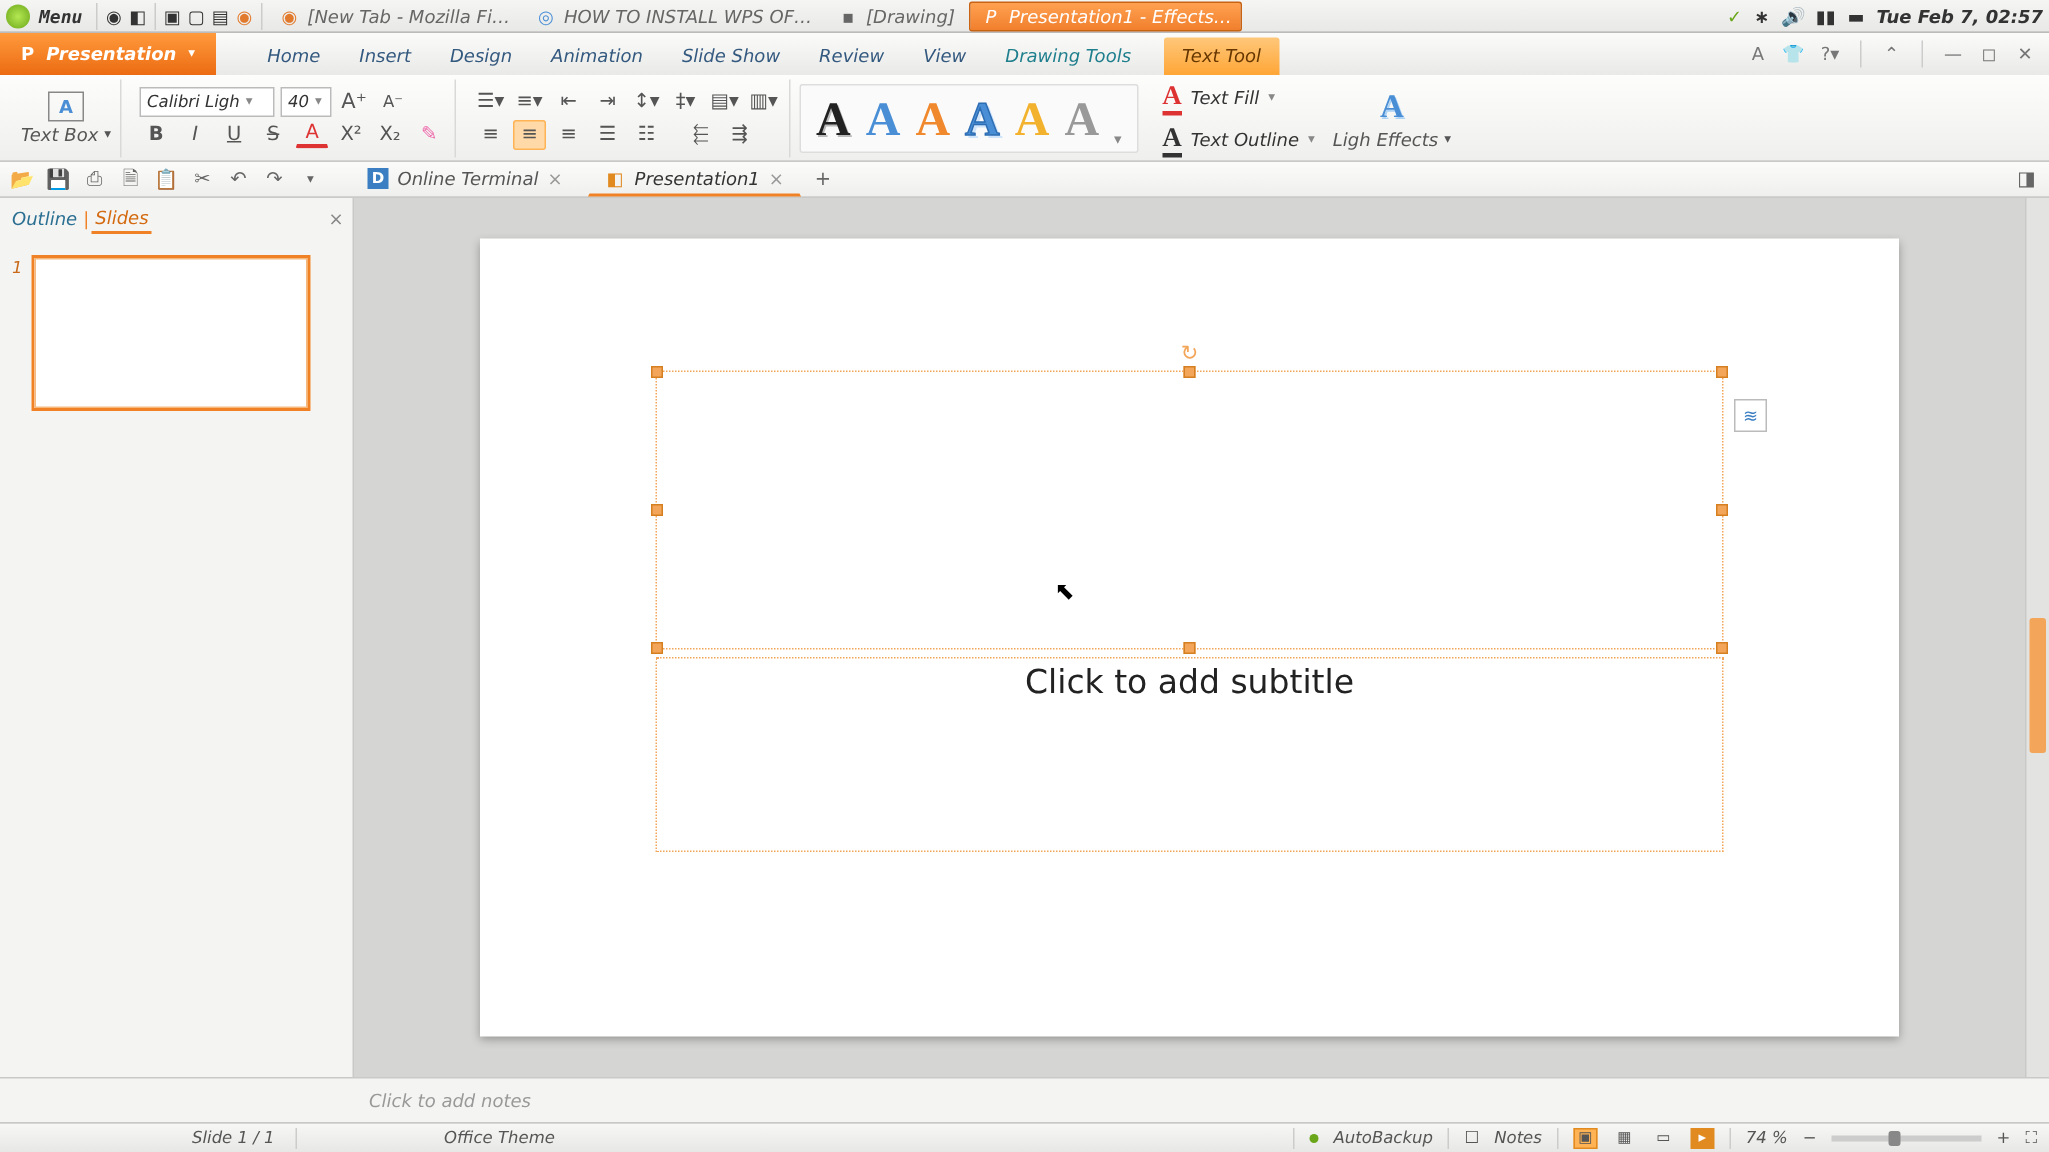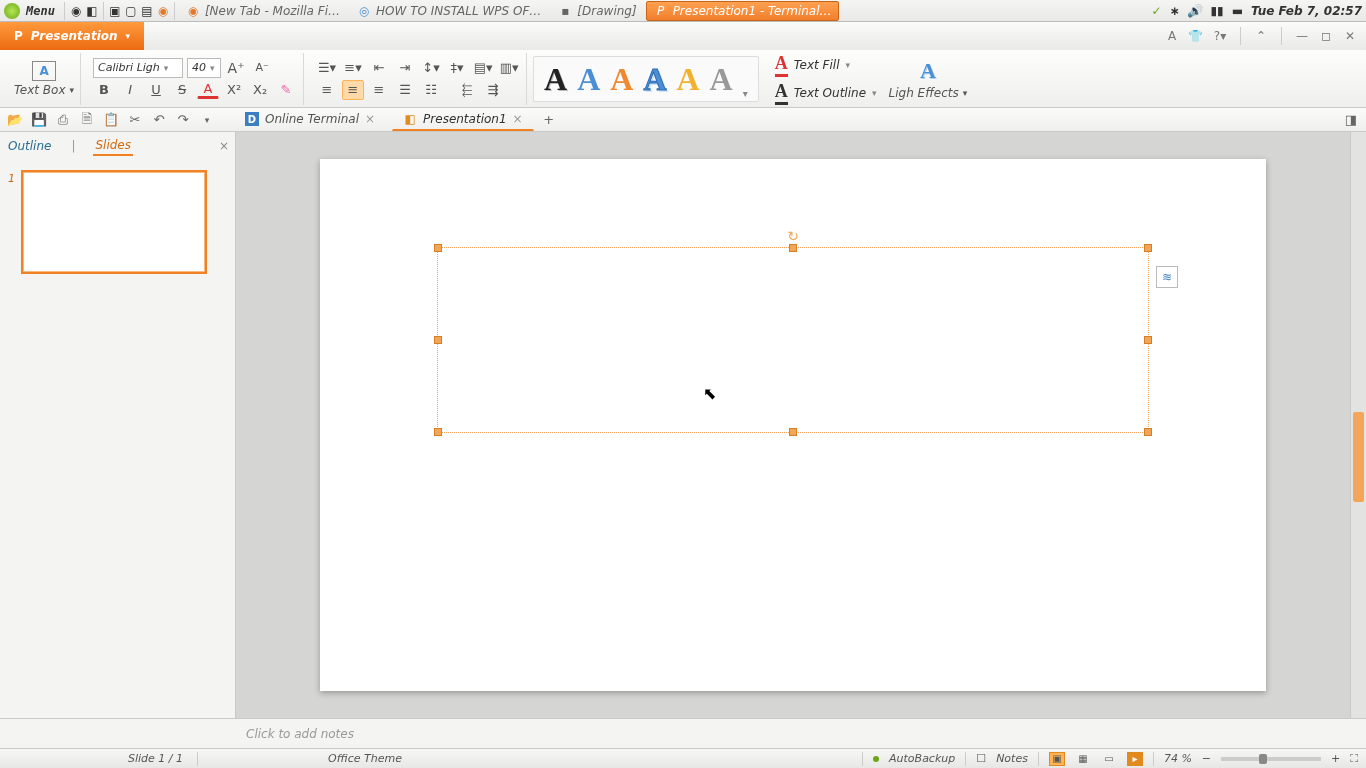--- a/index.html
+++ b/index.html
@@ -55,21 +55,21 @@
 #qbar{ height:24px; background:linear-gradient(#fbfbfa,#efefed); border-bottom:1px solid #c9c9c7; display:flex; align-items:center; padding:0 6px; gap:6px;}
 .qicon{ width:18px; height:18px; display:inline-flex; align-items:center; justify-content:center; font-style:normal; font-size:13px; color:#666; cursor:default;}
 .doctab{ display:flex; align-items:center; gap:6px; padding:0 10px; height:22px; border:1px solid transparent; border-bottom:2px solid transparent; color:#555;}
 .doctab.active{ border-bottom-color:#f08225; color:#333;}
 .doctab .close{ font-style:normal; color:#999;}
 .doctab .ico{ width:14px; height:14px; font-style:normal; display:inline-flex; align-items:center; justify-content:center;}
 
 
 #main{ display:flex; height: calc(768px - 22px - 28px - 58px - 24px - 30px - 20px);}
 #sidepane{ width:236px; background:#f4f4f2; border-right:1px solid #c9c9c7; display:flex; flex-direction:column;}
-#sidetabs{ display:flex; align-items:center; padding:4px 6px; gap:18px;}
+#sidetabs{ display:flex; align-items:center; padding:4px 6px; gap:2px;}
 .sidetab{ padding:2px 2px; color:#2b6f92;}
 .sidetab.active{ color:#d46a10; border-bottom:2px solid #f08225;}
 #sidetabs .sep{ color:#f08225; font-style:normal;}
 #sidetabs .close{ margin-left:auto; color:#888; font-style:normal; cursor:default;}
 #thumbs{ flex:1; padding:10px 8px;}
 .thumb{ display:flex; gap:6px;}
 .thumb .num{ color:#c86a1a; font-size:11px; padding-top:2px;}
 .thumb .rect{ width:186px; height:104px; background:#fff; border:2px solid #f08225; box-shadow:0 0 0 1px #f5b97d inset;}
 
 #canvaswrap{ flex:1; background:#d5d5d3; display:flex; position:relative;}
@@ -120,37 +120,48 @@
   <div class="task dim">
       <span class="sysicon" style="color:#4a8fd6">◎</span>
       <span>HOW TO INSTALL WPS OF…</span>
     </div>
   <div class="task dim">
       <span class="sysicon">▪</span>
       <span>[Drawing]</span>
     </div>
   <div class="task active">
       <span class="sysicon" style="color:#fff">P</span>
-      <span>Presentation1 - Terminal…</span>
+      <span>Presentation1 - Effects…</span>
     </div>
   <div class="right">
     <span style="color:#6aa619">✓</span>
     <span>∗</span>
     <span>🔊</span>
     <span>▮▮</span>
     <span>▬</span>
     <span>Tue Feb  7, 02:57</span>
   </div>
 </div>
 
 <div id="titlerow">
   <div id="appbtn">
     <span class="normal">P</span>
     <span>Presentation</span>
     <span class="normal" style="font-size:9px">▾</span>
+  </div>
+  <div id="menutabs">
+    <span class="menutab">Home</span>
+    <span class="menutab">Insert</span>
+    <span class="menutab">Design</span>
+    <span class="menutab">Animation</span>
+    <span class="menutab">Slide Show</span>
+    <span class="menutab">Review</span>
+    <span class="menutab">View</span>
+    <span class="menutab ctx">Drawing Tools</span>
+    <span class="menutab active">Text Tool</span>
   </div>
   <div id="winctrls">
     <span class="wicon">A</span>
     <span class="wicon">👕</span>
     <span class="wicon">?▾</span>
     <span class="sep"></span>
     <span class="wicon">⌃</span>
     <span class="sep"></span>
     <span class="wicon">—</span>
     <span class="wicon">◻</span>
@@ -292,37 +303,40 @@
           <span class="handle" style="left:-4px;top:-4px"></span>
           <span class="handle" style="right:-4px;top:-4px"></span>
           <span class="handle" style="left:-4px;bottom:-4px"></span>
           <span class="handle" style="right:-4px;bottom:-4px"></span>
           <span class="handle" style="left:50%;top:-4px;transform:translateX(-50%)"></span>
           <span class="handle" style="left:50%;bottom:-4px;transform:translateX(-50%)"></span>
           <span class="handle" style="left:-4px;top:50%;transform:translateY(-50%)"></span>
           <span class="handle" style="right:-4px;top:50%;transform:translateY(-50%)"></span>
           <div class="layerbtn">≋</div>
         </div>
+        <div id="ph-sub" class="ph">
+          <span>Click to add subtitle</span>
+        </div>
         <span class="cursor" style="left:383px; top:225px">⬉</span>
       </div>
     </div>
     <div id="vscroll">
         <div class="thumb"></div>
       </div>
   </div>
 </div>
 
 <div id="notes">
   <span>Click to add notes</span>
 </div>
 
 <div id="status">
   <span style="margin-left:120px">Slide 1 / 1</span>
   <span class="sep"></span>
-  <span style="margin-left:116px">Office Theme</span>
+  <span style="margin-left:84px">Office Theme</span>
   <div class="right">
     <span class="sep"></span>
     <span class="dot"></span>
     <span>AutoBackup</span>
     <span class="sep"></span>
     <span class="normal">☐</span>
     <span>Notes</span>
     <span class="sep"></span>
     <span class="viewbtn on">▣</span>
     <span class="viewbtn">▦</span>

